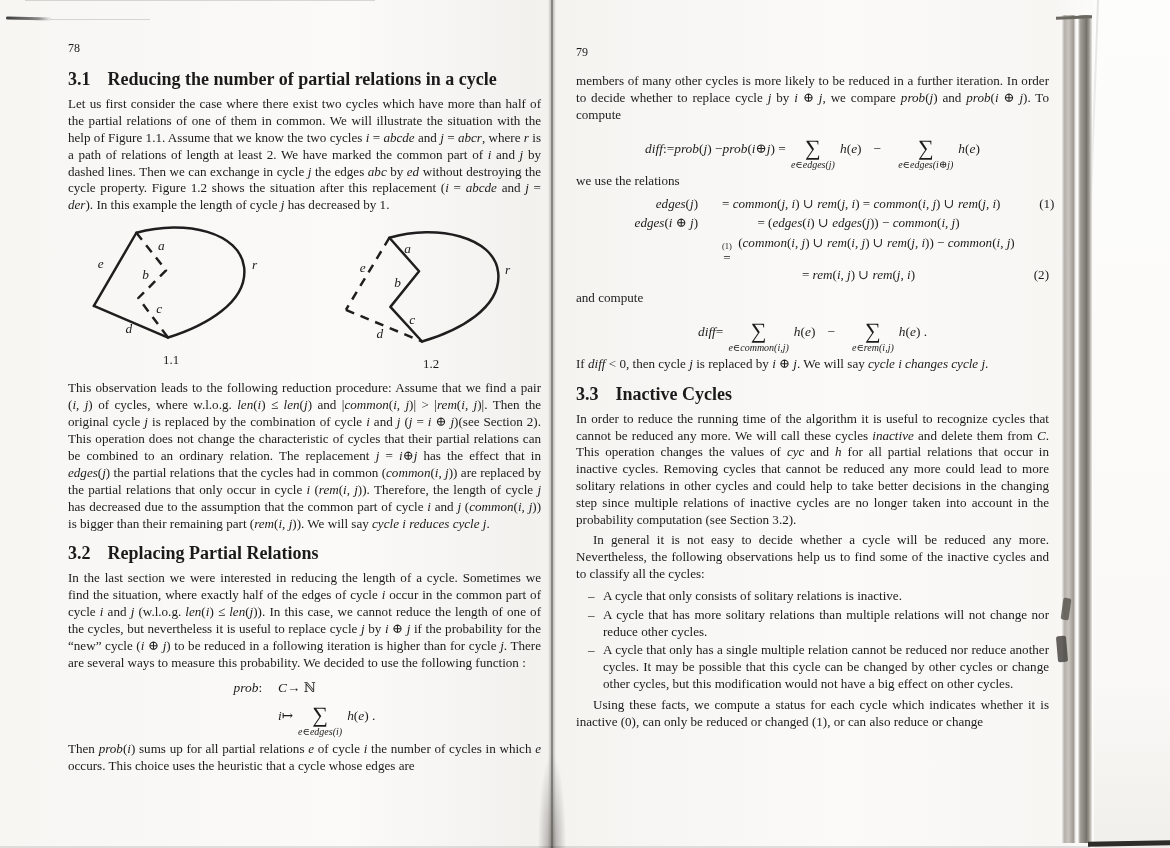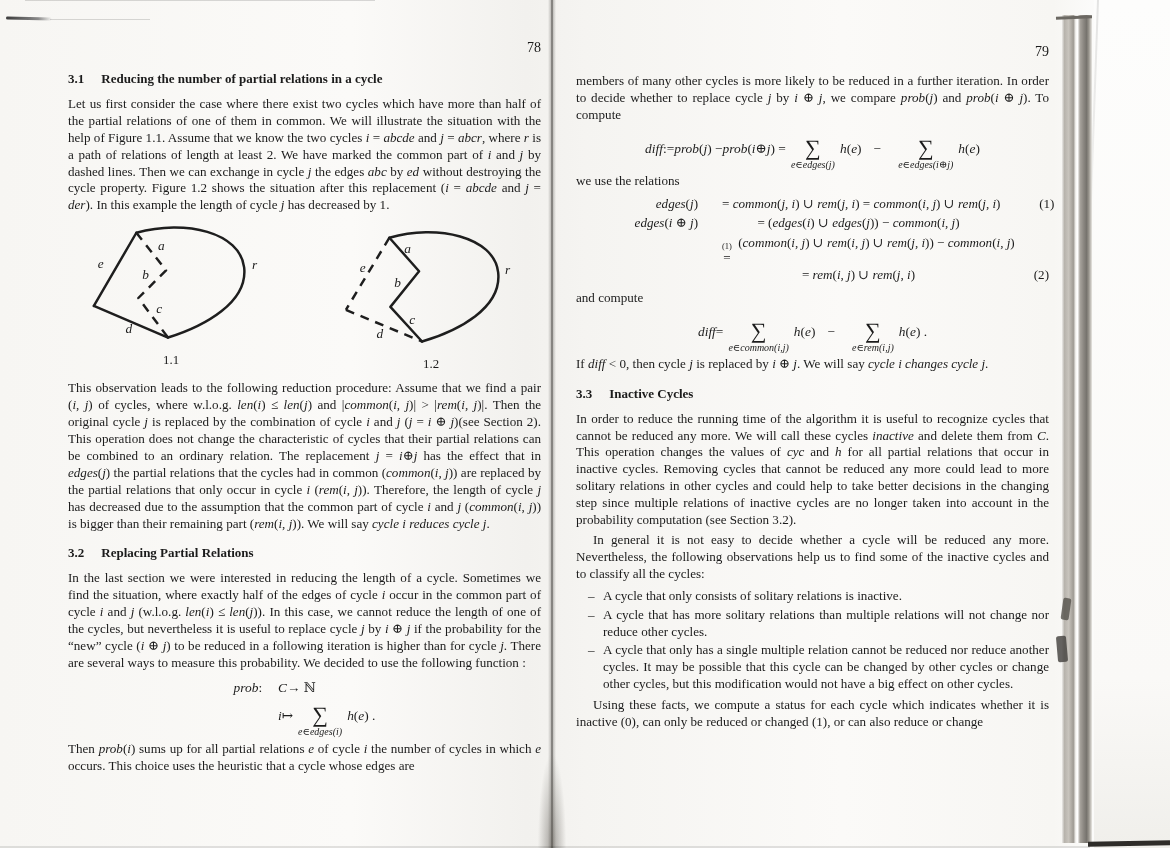--- a/index.html
+++ b/index.html
@@ -12,22 +12,22 @@
   .scan{
     position:relative;width:1170px;height:848px;
     background:linear-gradient(to right,
       #f7f6f3 0%, #fbfaf8 30%, #f2f1ee 45%, #f5f4f1 50%,
       #fbfaf8 72%, #f7f6f3 90%, #fcfcfb 94%, #fdfdfc 100%);
   }
   
   .page{position:absolute;width:473px;font-size:13.1px;line-height:16.9px;}
   .page-left{left:68px;top:40px;}
   .page-right{left:576px;top:44px;}
-  .pagenum{text-align:right;font-size:14px;margin-bottom:12px;}
-  h2{font-size:13px;font-weight:bold;margin:13px 0 8px 0;line-height:18px;}
+  .pagenum{text-align:left;font-size:12px;margin-bottom:12px;}
+  h2{font-size:18px;font-weight:bold;margin:13px 0 8px 0;line-height:18px;}
   h2 .hnum{margin-right:17px;}
   .sec{margin-top:12px;}
   p{margin:0 0 3px 0;text-align:justify;}
   .indent{text-indent:17px;}
   i{font-style:italic;}
   .cal{font-style:italic;}
   
   .figures{display:flex;gap:24px;margin:8px 0 6px 14px;}
   .fig path.solid{stroke:#1e1e1e;stroke-width:2.5;fill:none;stroke-linejoin:round;stroke-linecap:round;}
   .fig path.dashed{stroke:#1e1e1e;stroke-width:2.5;fill:none;stroke-dasharray:9 7;stroke-linejoin:round;}

